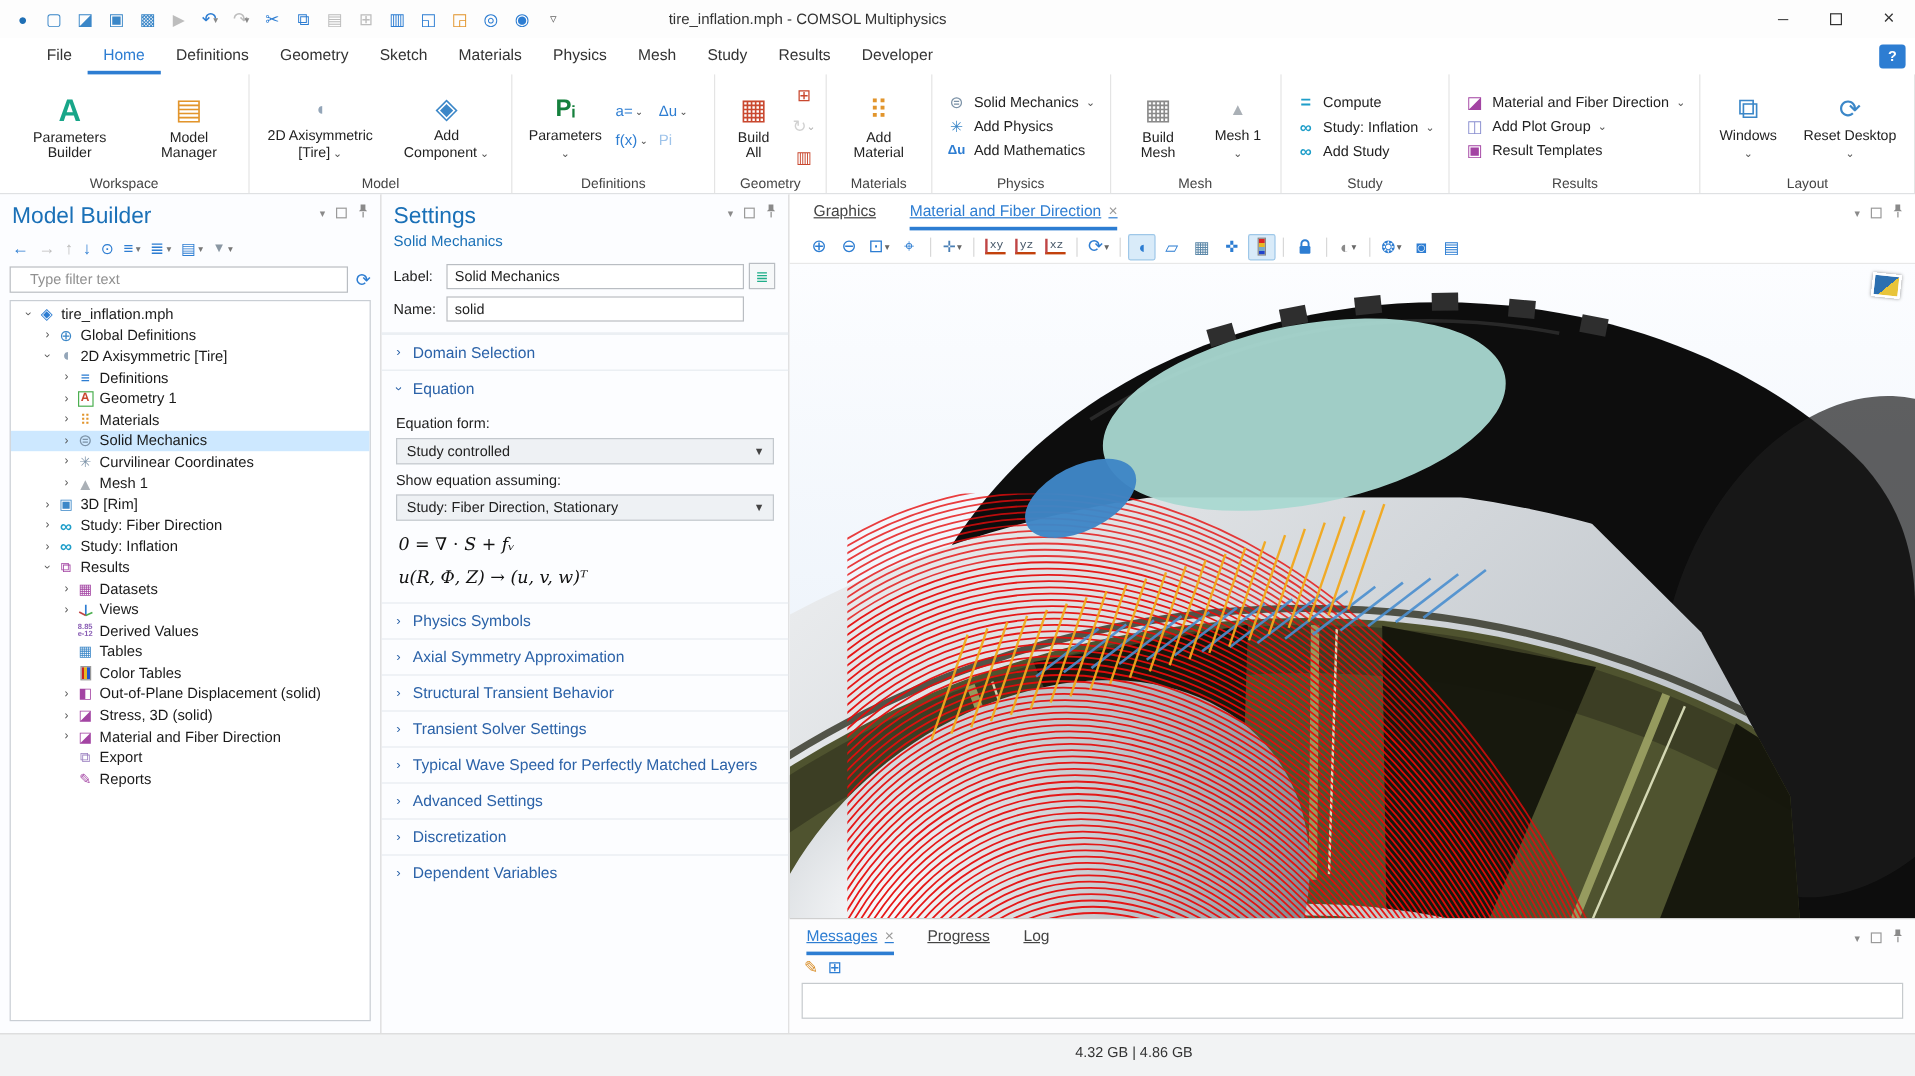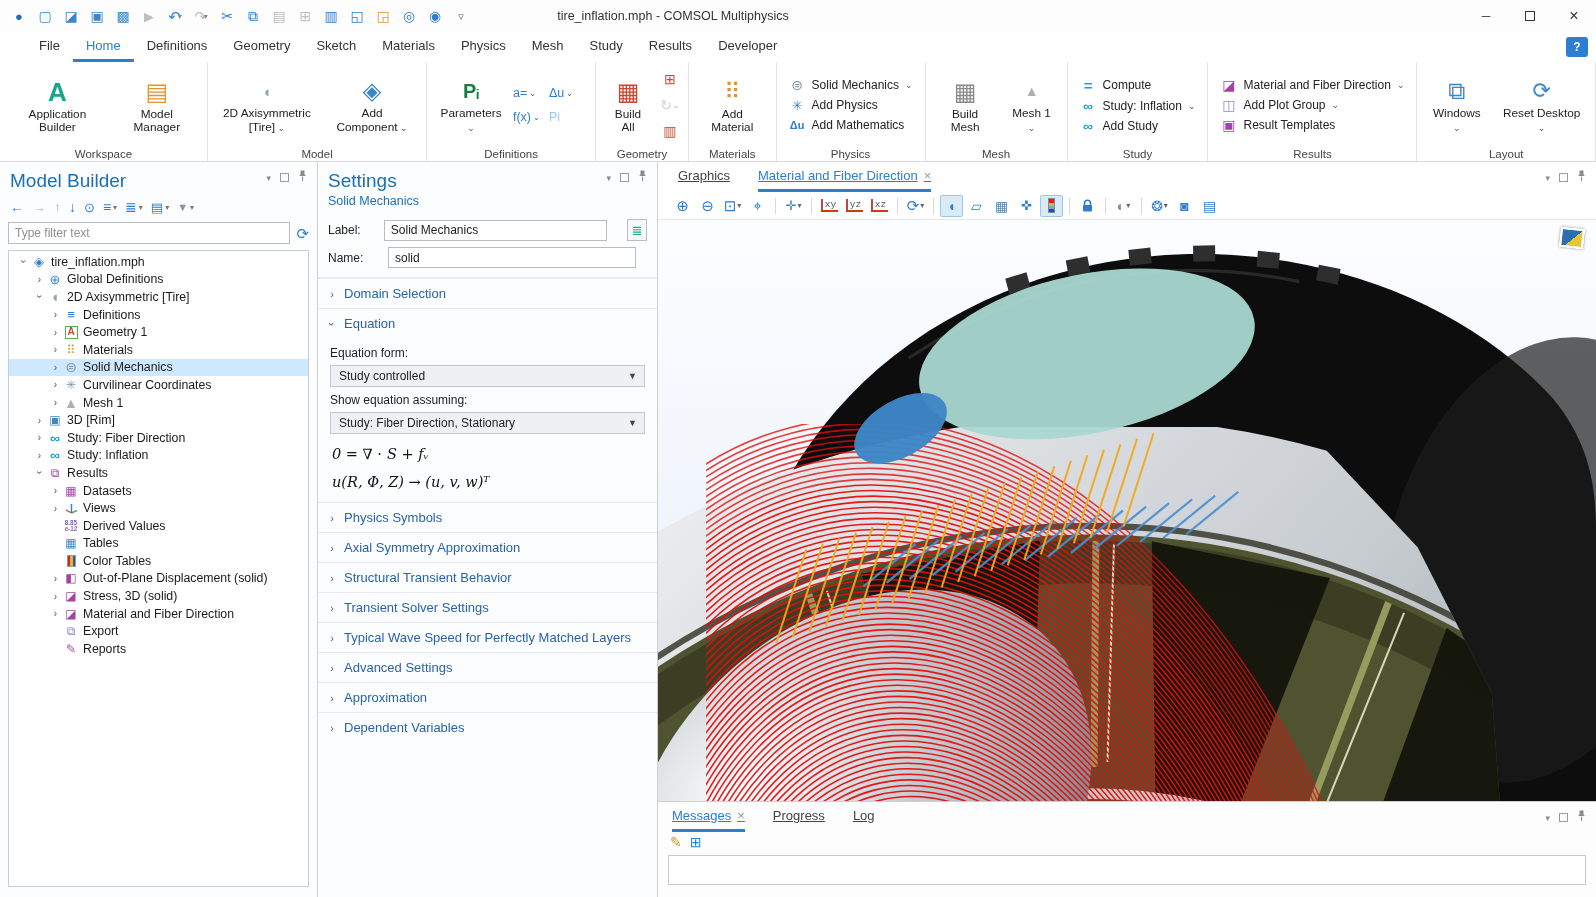--- a/index.html
+++ b/index.html
@@ -50,36 +50,36 @@
   .panel-icons .pi-sq { width:9px; height:9px; border:1.2px solid #9a9a9a; display:inline-block; }
 
   
   .mb { width:318px; flex:0 0 318px; border-right:1px solid #cfcfcf; background:#fcfdff; display:flex; flex-direction:column; }
   .mb-head, .st-head { display:flex; justify-content:space-between; align-items:flex-start; padding:8px 10px 0 10px; }
   .big-title { font-size:19px; color:#1A70B7; font-weight:400; }
   .mb-toolbar { display:flex; align-items:center; gap:4px; padding:6px 8px 4px 8px; }
   .mb-toolbar .ti { display:flex; align-items:center; height:18px; padding:0 2px; }
   .mb-toolbar .ti .dd { font-size:8px; color:#777; margin-left:2px; }
   .mb-filter { display:flex; align-items:center; gap:6px; padding:2px 8px 6px 8px; }
-  .mb-filter input { flex:1; height:22px; border:1px solid #b9bdc2; padding:0 6px; font-size:12px; color:#333; font-family:inherit; }
+  .mb-filter input { flex:1; height:22px; border:1px solid #b9bdc2; padding:0 16px; font-size:12px; color:#333; font-family:inherit; }
   .mb-filter input::placeholder { color:#909090; }
   .tree-box { flex:1; margin:0 8px 10px 8px; border:1px solid #c9ced4; background:#fff; overflow:hidden; padding-top:2px; }
   .trow { display:flex; align-items:center; height:17.6px; white-space:nowrap; font-size:12.3px; color:#1a1a1a; }
   .trow.sel { background:#CDE8FF; }
   .t-arrow { width:13px; font-size:10px; color:#555; display:inline-flex; justify-content:center; flex:0 0 13px; }
   .t-arrow.exp { transform:rotate(90deg); }
   .t-ic { width:18px; display:inline-flex; justify-content:center; align-items:center; flex:0 0 18px; margin-right:3px; }
   .dv-ic { font-size:6.3px; line-height:6px; color:#8A5FB5; font-weight:bold; text-align:center; }
   .ct-ic { width:9px; height:12px; display:inline-block; background:linear-gradient(90deg,#cc2222 0 33%,#e8b722 33% 66%,#2255cc 66%); border:1px solid #999; }
   .geo-ic { width:13px; height:13px; border:1.5px solid #4CAF50; color:#C9482F; font-size:10px; font-weight:bold; display:inline-flex; align-items:center; justify-content:center; }
 
   
   .st { width:340px; flex:0 0 340px; border-right:1px solid #cfcfcf; background:#fcfdff; display:flex; flex-direction:column; }
   .st-sub { padding:2px 10px 8px 10px; font-size:12.5px; color:#1A70B7; }
-  .st-field { display:flex; align-items:center; gap:20px; padding:3px 10px; }
+  .st-field { display:flex; align-items:center; gap:4px; padding:3px 10px; }
   .st-field label { width:40px; color:#222; }
   .st-field input { width:248px; height:21px; border:1px solid #b9bdc2; padding:0 6px; font-size:12px; font-family:inherit; color:#222; }
   .rename-btn { width:22px; height:22px; border:1px solid #b9bdc2; background:#f6f8f9; color:#1FAE8A; font-size:13px; display:flex; align-items:center; justify-content:center; }
   .sect { display:flex; align-items:center; gap:8px; padding:7px 10px; border-top:1px solid #e6ebf1; color:#2B62A8; font-size:13px; }
   .sect .chev { font-size:11px; color:#2B62A8; width:8px; display:inline-flex; justify-content:center; }
   .sect .chev.exp { transform:rotate(90deg); }
   .sect-body { padding:2px 12px 10px 12px; }
   .cap { color:#222; margin:6px 0 5px 0; }
   .combo { height:22px; background:#eef1f4; border:1px solid #c3c8cd; display:flex; align-items:center; padding:0 8px; position:relative; color:#222; }
   .combo .dd { position:absolute; right:7px; font-size:9px; color:#444; }
@@ -207,21 +207,21 @@
     <span class="help-btn">?</span>
   </div>
 
   <div class="ribbon" id="ribbon">
       <div class="rgroup">
         <div class="rg-content">
           <div class="rbtn">
             <div class="ric">
               <span class="ico" style="color: rgb(24, 166, 137); font-size: 26px; font-weight: 700;">A</span>
             </div>
-            <div class="rlab">Application Builder</div>
+            <div class="rlab">Parameters Builder</div>
           </div>
           <div class="rbtn">
             <div class="ric">
               <span class="ico" style="color: rgb(226, 149, 44); font-size: 24px;">▤</span>
             </div>
             <div class="rlab">Model Manager</div>
           </div>
         </div>
         <div class="rgroup-label">Workspace</div>
       </div>
@@ -714,21 +714,21 @@
           <div class="sect">
             <span class="chev">›</span>
             <span>Typical Wave Speed for Perfectly Matched Layers</span>
           </div>
           <div class="sect">
             <span class="chev">›</span>
             <span>Advanced Settings</span>
           </div>
           <div class="sect">
             <span class="chev">›</span>
-            <span>Approximation</span>
+            <span>Discretization</span>
           </div>
           <div class="sect">
             <span class="chev">›</span>
             <span>Dependent Variables</span>
           </div>
         </div>
     </div>
 
     <div class="rcol">
       <div class="gtabs" id="gtabs">
@@ -1032,13 +1032,16 @@
         </div>
         <div class="msg-toolbar" id="msgtb">
             <span class="ti"><span class="ico" style="color: rgb(217, 143, 43); font-size: 14px;">✎</span></span>
             <span class="ti"><span class="ico" style="color: rgb(45, 125, 210); font-size: 14px;">⊞</span></span>
           </div>
         <div class="msg-box"></div>
       </div>
     </div>
   </div>
 
+  <div class="statusbar">
+    <span class="mem">4.32 GB | 4.86 GB</span>
+  </div>
 </div>
 
 </body></html>

